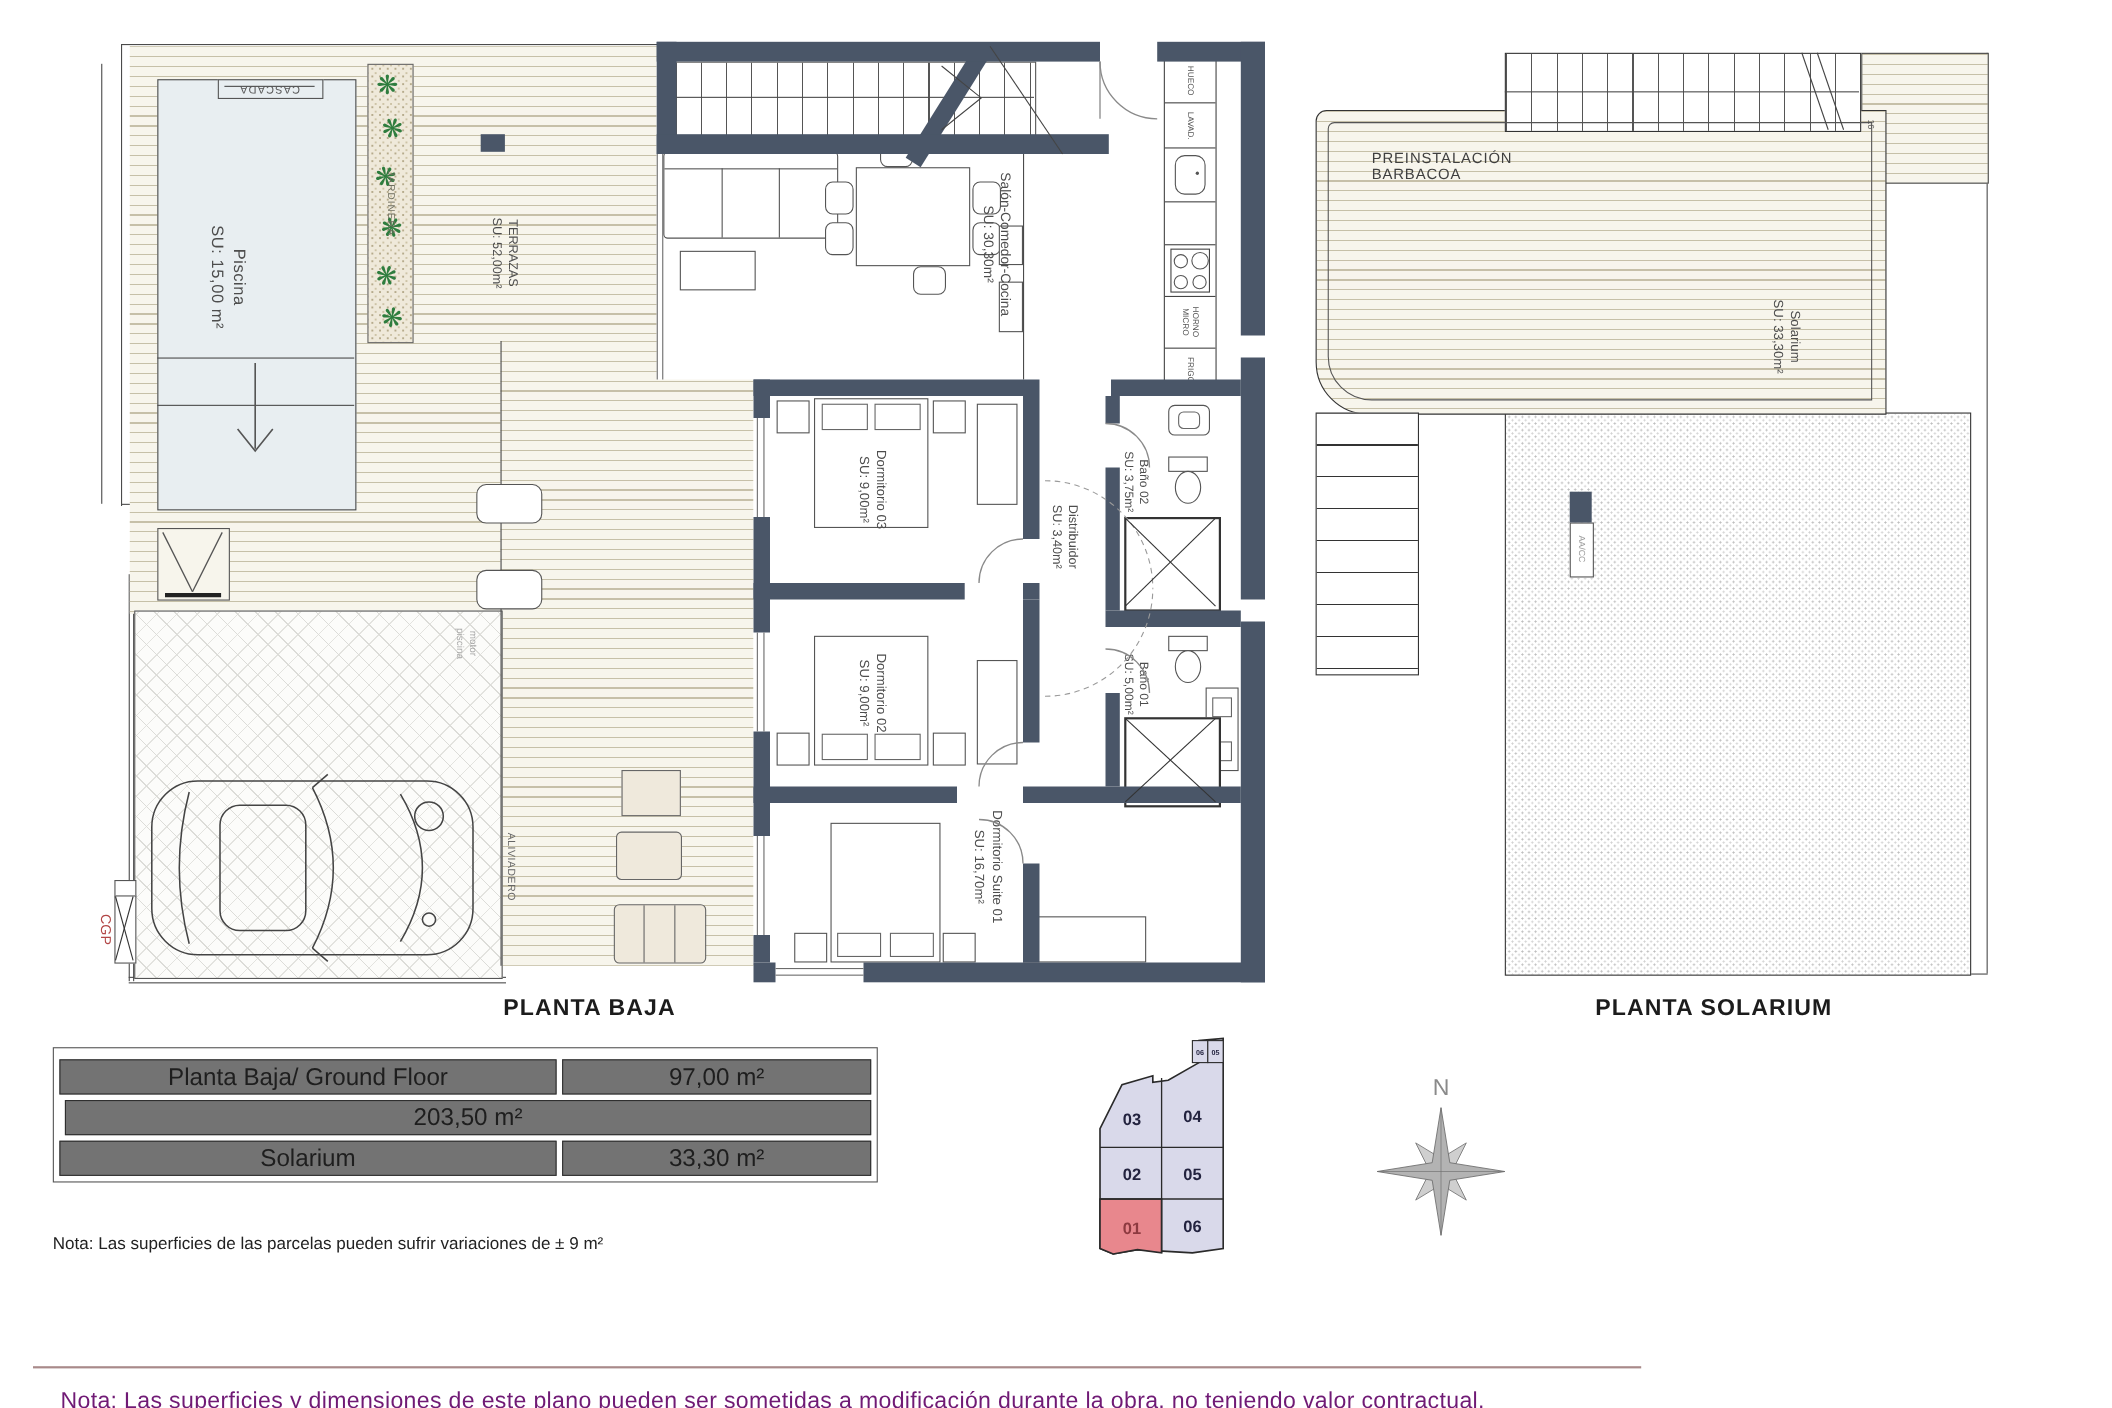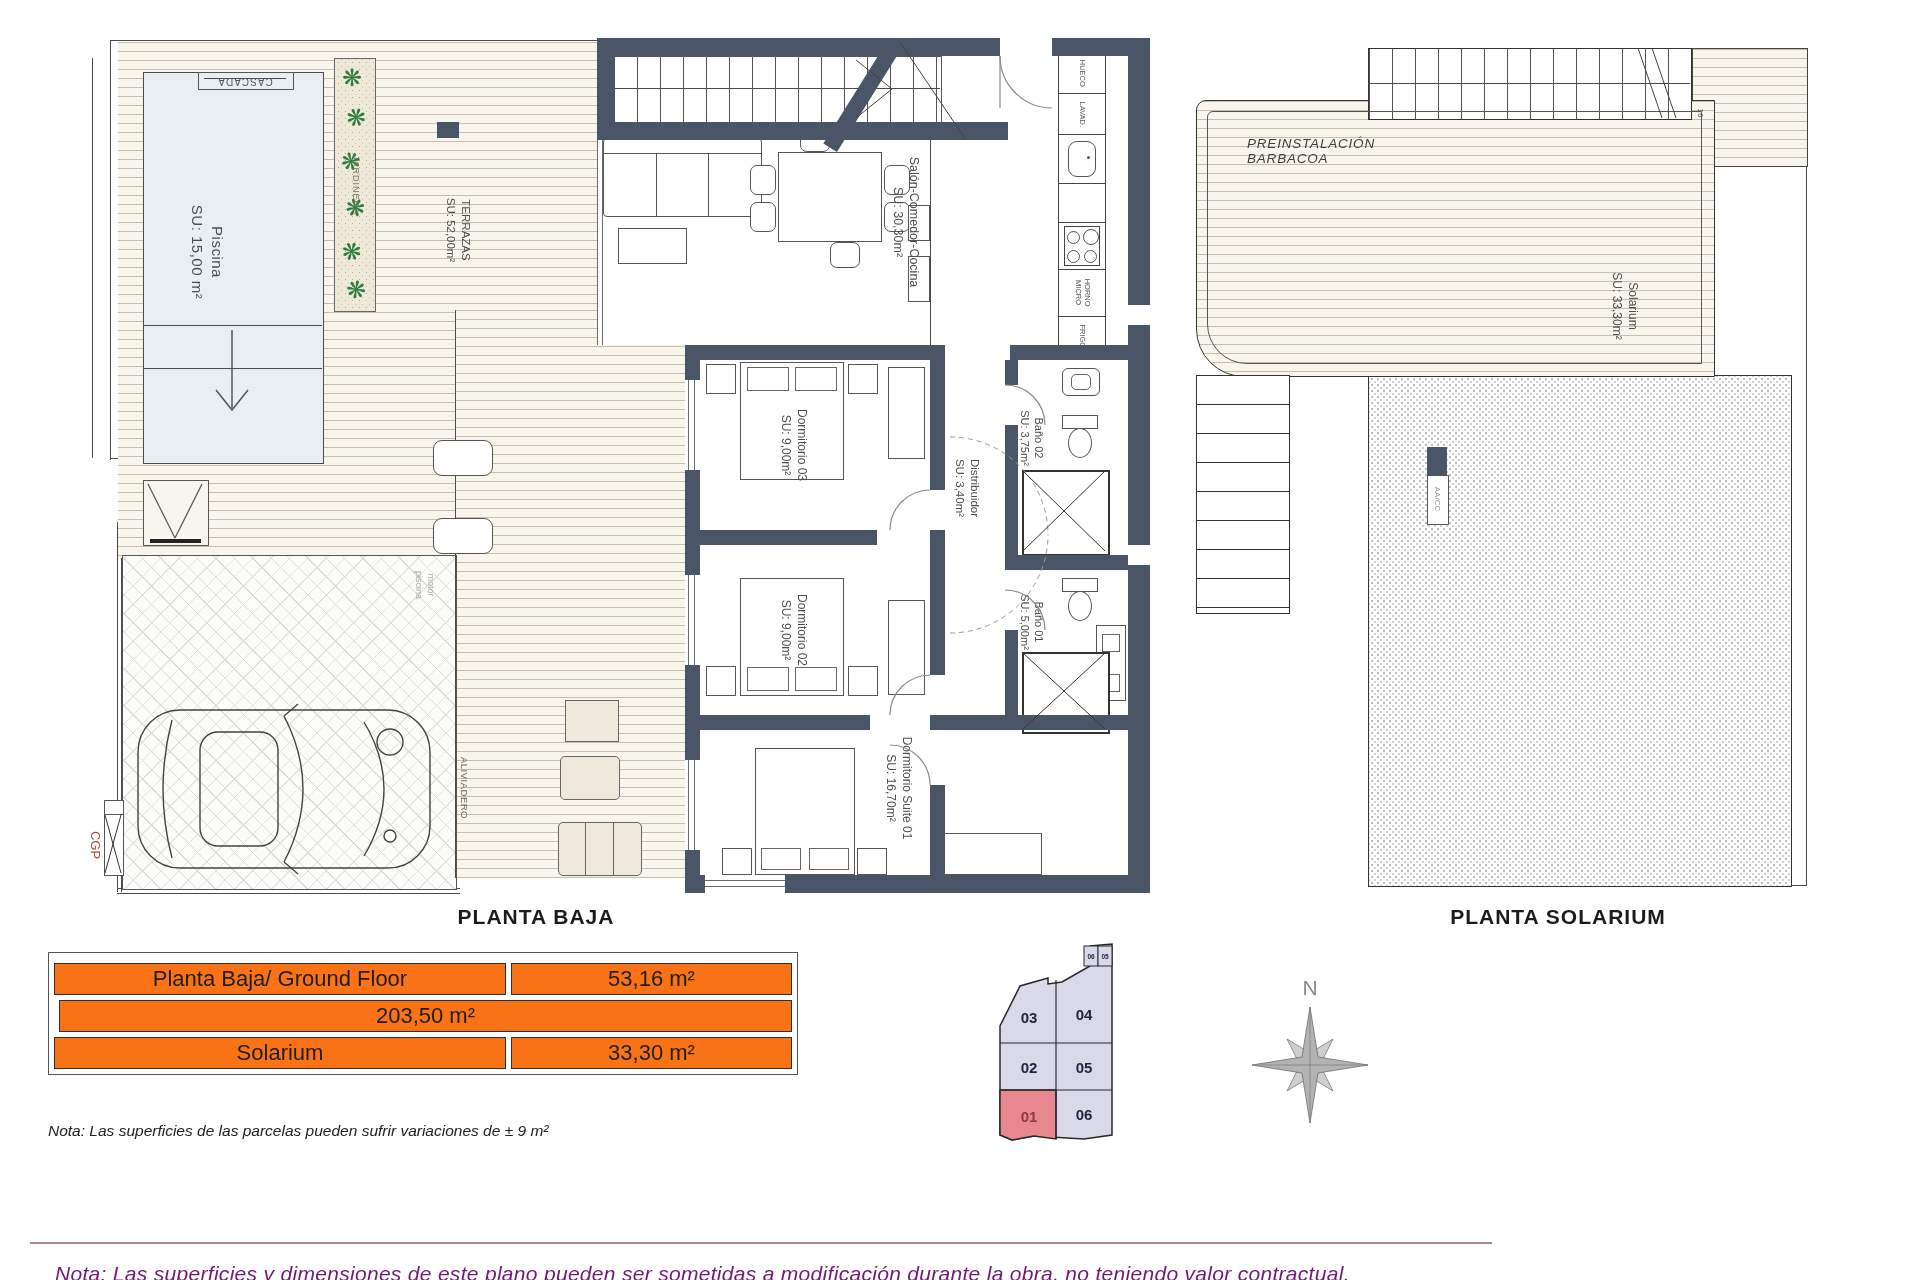--- a/index.html
+++ b/index.html
@@ -20,32 +20,32 @@
   .gravel{position:absolute;z-index:1;background-color:#ffffff;border:1px solid #333;
         background-image:radial-gradient(#bdbdbd 0.8px,transparent 1px),radial-gradient(#d2d2d2 0.8px,transparent 1px);
         background-size:6px 6px,6px 6px;background-position:0 0,3px 3px;}
   .pool{position:absolute;z-index:2;background:#e8eef1;border:1.5px solid #4a4a4a;}
   .stairs{position:absolute;z-index:3;background:#fff;border:1px solid #555;
         background-image:repeating-linear-gradient(90deg,#555 0,#555 1px,transparent 1px,transparent 23px);}
   .furn{position:absolute;z-index:3;background:#fff;border:1px solid #555;}
   .beige{position:absolute;z-index:3;background:#efe9dc;border:1px solid #666;}
   .vlab{position:absolute;z-index:5;transform:translate(-50%,-50%) rotate(90deg);text-align:center;
         white-space:nowrap;color:#4d4d4d;line-height:1.3;}
-  .hlab{position:absolute;z-index:5;white-space:nowrap;color:#4d4d4d;font-style:italic;}
+  .hlab{position:absolute;z-index:5;white-space:nowrap;color:#4d4d4d;}
   .title{position:absolute;z-index:5;transform:translateX(-50%);font-size:21px;font-weight:bold;
          color:#1c1c1c;letter-spacing:1px;white-space:nowrap;}
   .plant{position:absolute;color:#2e7d3e;font-size:24px;line-height:1;z-index:3;}
   .kcol{position:absolute;z-index:3;border:1px solid #444;background:#fff;width:46px;}
   .kcell{position:relative;border-top:1px solid #444;display:flex;align-items:center;justify-content:center;}
   .kcell:first-child{border-top:none;}
   .kv{transform:rotate(90deg);font-size:7.5px;color:#555;white-space:nowrap;text-align:center;line-height:1.15;}
   .glass{position:absolute;background:#6b6b6b;z-index:4;}
   svg text{font-family:"Liberation Sans",sans-serif;}
   .trow{display:flex;margin-top:5px;}
-  .tcell{border:1.5px solid #2f2f2f;background:#f97316;display:flex;align-items:center;justify-content:center;
+  .tcell{border:1.5px solid #2f2f2f;background:#737373;display:flex;align-items:center;justify-content:center;
          font-size:22px;color:#1e1e1e;height:30px;}
 </style>
 </head>
 <body>
 
 <div class="canvas">
 
   <div class="ln" style="left:92px;top:58px;width:1px;height:400px;"></div>
   <div class="ln" style="left:110px;top:40px;width:490px;height:1px;"></div>
   <div class="ln" style="left:110px;top:40px;width:1px;height:420px;"></div>
@@ -300,21 +300,21 @@
 
   <div class="wall" style="left:1427px;top:447px;width:20px;height:28px;"></div>
   <div class="furn" style="left:1427px;top:475px;width:20px;height:48px;"></div>
   <div class="vlab" style="left:1437px;top:499px;font-size:8px;color:#999;">AA/CC</div>
 
   <div class="title" style="left:1558px;top:905px;">PLANTA SOLARIUM</div>
 
   <div class="abs" style="left:48px;top:952px;width:750px;border:1.5px solid #555;background:#fff;padding:5px;box-sizing:border-box;">
     <div class="trow">
       <div class="tcell" style="width:450px;">Planta Baja/ Ground Floor</div>
-      <div class="tcell" style="flex:1;margin-left:5px;">53,16 m²</div>
+      <div class="tcell" style="flex:1;margin-left:5px;">97,00 m²</div>
     </div>
     <div class="trow">
       <div class="tcell" style="flex:1;margin-left:5px;">203,50 m²</div>
     </div>
     <div class="trow">
       <div class="tcell" style="width:450px;">Solarium</div>
       <div class="tcell" style="flex:1;margin-left:5px;">33,30 m²</div>
     </div>
   </div>
   <div class="hlab" style="left:48px;top:1122px;font-size:15.5px;color:#222;">Nota: Las superficies de las parcelas pueden sufrir variaciones de ± 9 m²</div>

